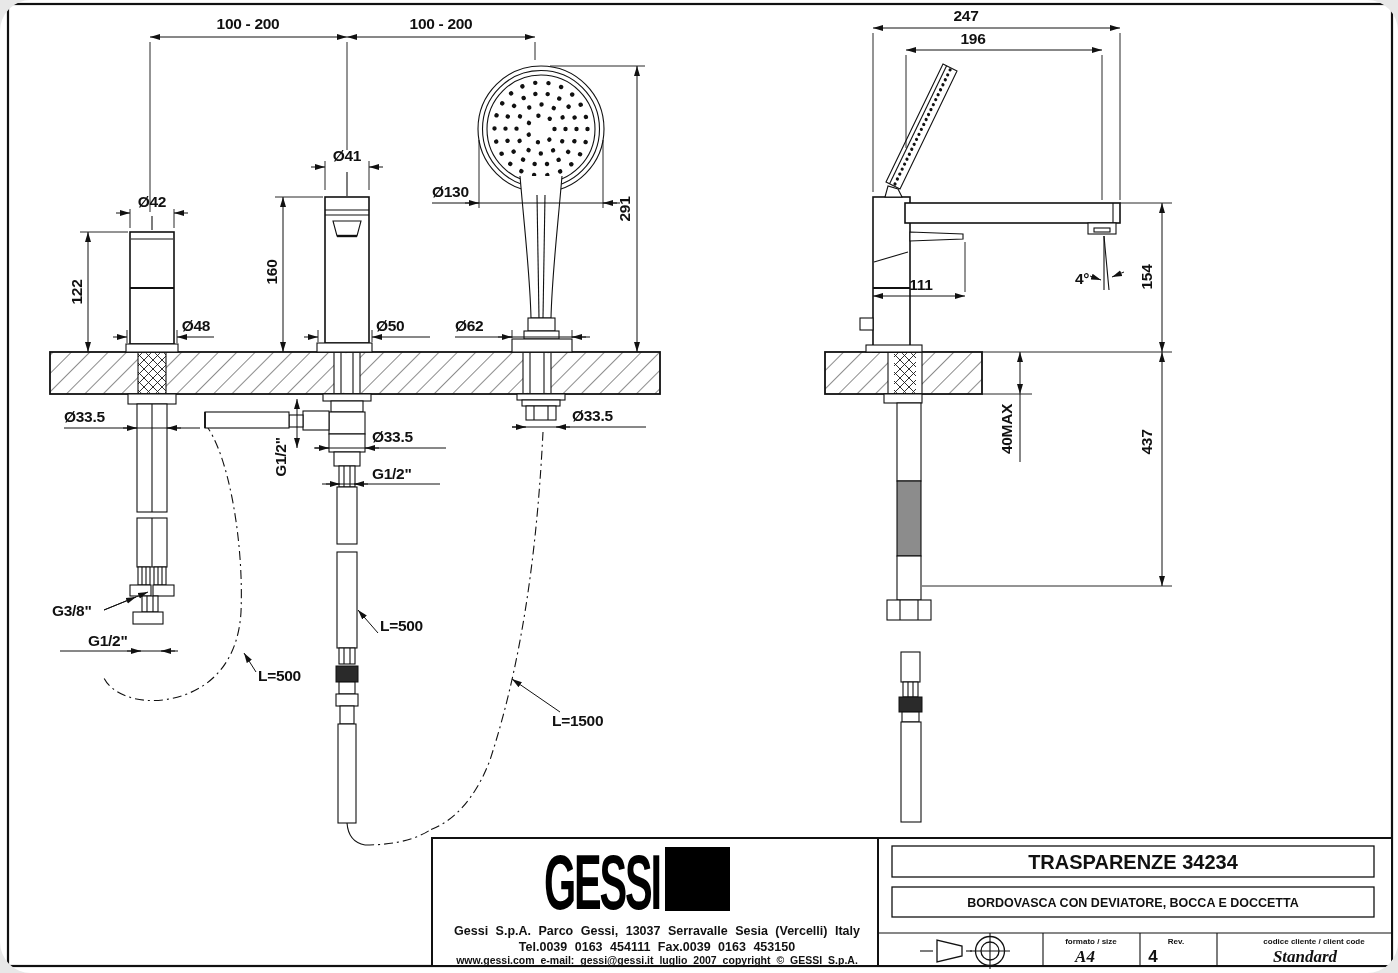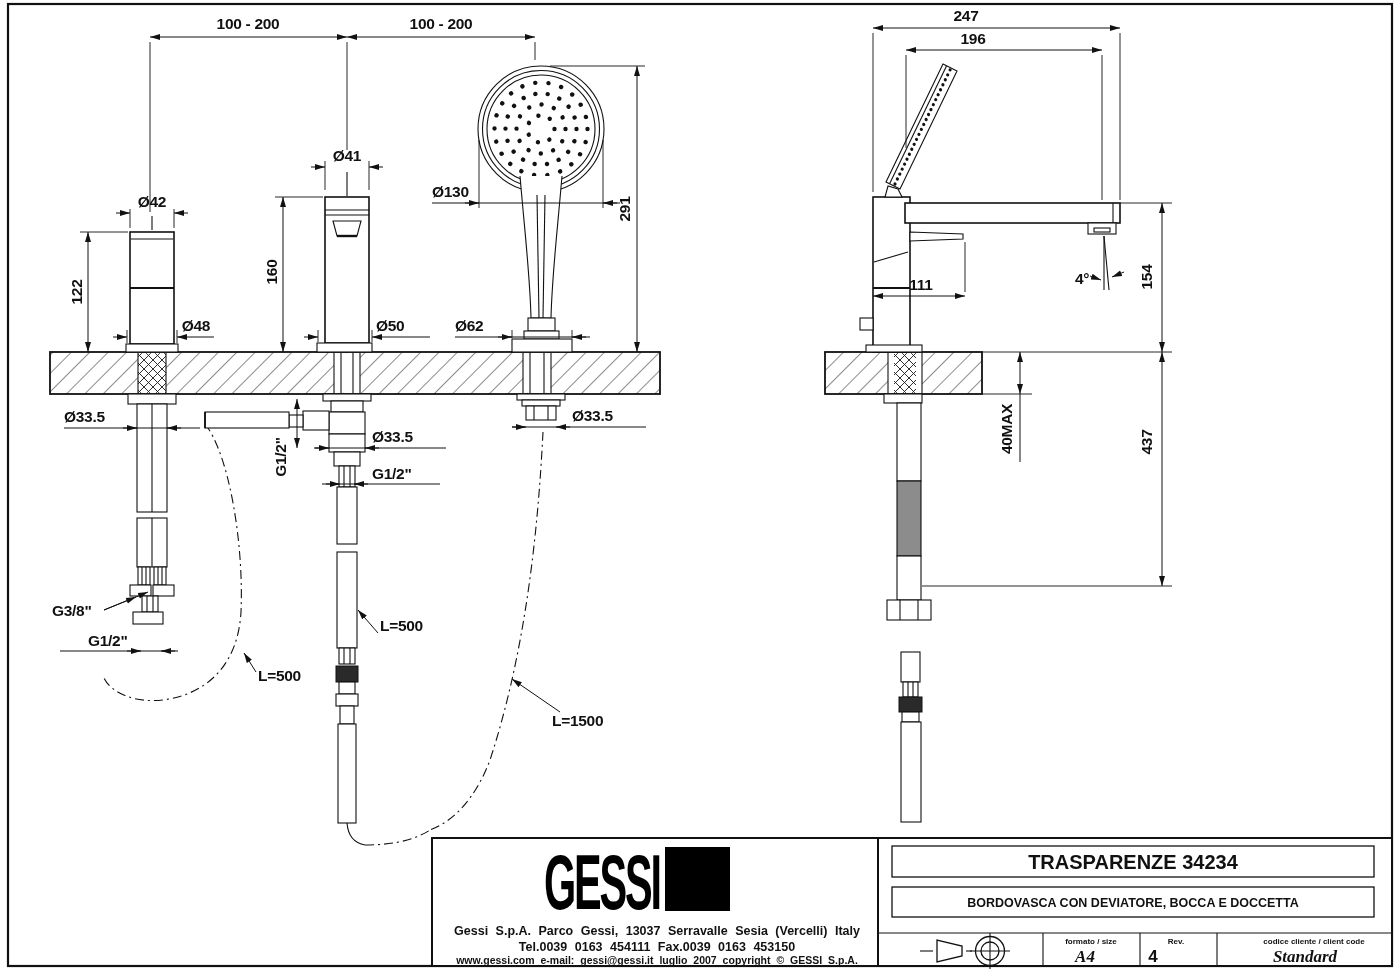--- a/index.html
+++ b/index.html
@@ -1,17 +1,17 @@
 <!DOCTYPE html>
 <html><head>
 <meta charset="utf-8">
 <style>
   html,body { margin:0; padding:0; background:#e8e8e8; }
   .stage { position:relative; width:1398px; height:973px; background:#ffffff; overflow:hidden;
-           font-family:"Liberation Sans", sans-serif; }
+           font-family:"Liberation Sans", sans-serif;border-radius:31px; }
   svg { position:absolute; left:0; top:0; }
   .ln   { stroke:#111; stroke-width:1.1; fill:none; }
   .ln2  { stroke:#111; stroke-width:1.8; fill:none; }
   .ln3  { stroke:#111; stroke-width:2.4; fill:none; }
   .dim  { stroke:#111; stroke-width:1; fill:none; }
   .ext  { stroke:#111; stroke-width:0.9; fill:none; }
   .cl   { stroke:#111; stroke-width:1.1; fill:none; stroke-dasharray:9 4 2 4; }
   .wt   { fill:#fff; stroke:#111; stroke-width:1.1; }
   .wt2  { fill:#fff; stroke:#111; stroke-width:1.6; }
   .dk   { fill:#2a2a2a; stroke:#111; stroke-width:1; }

